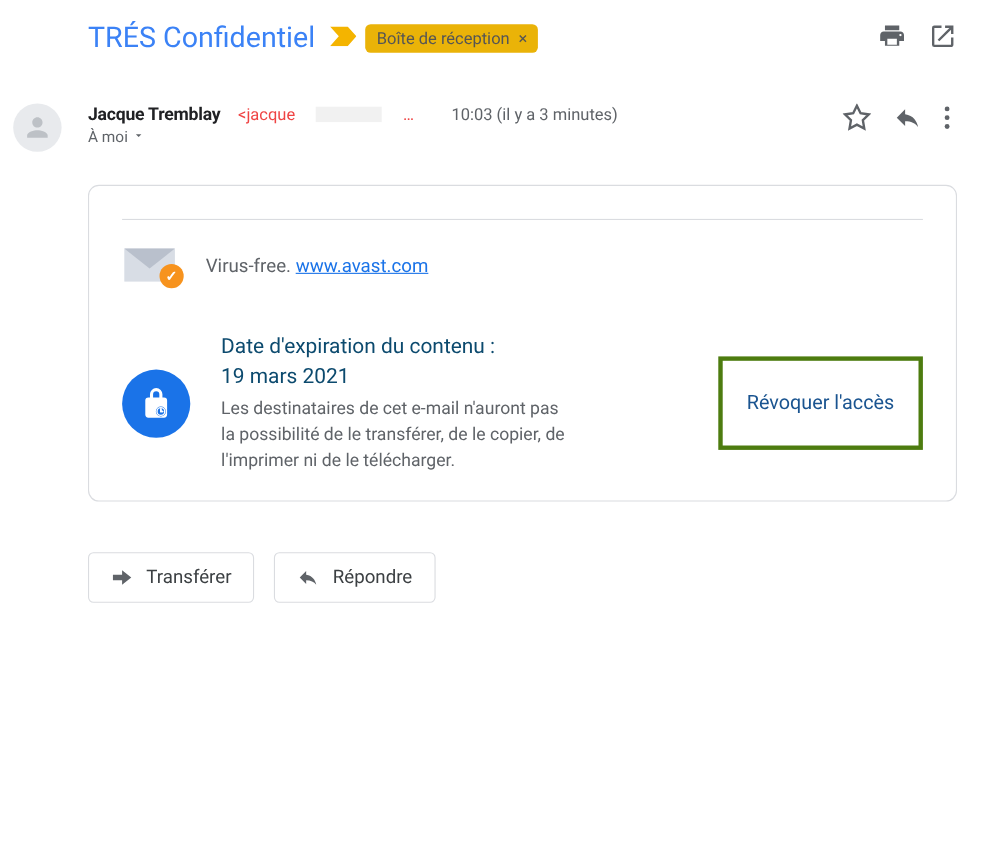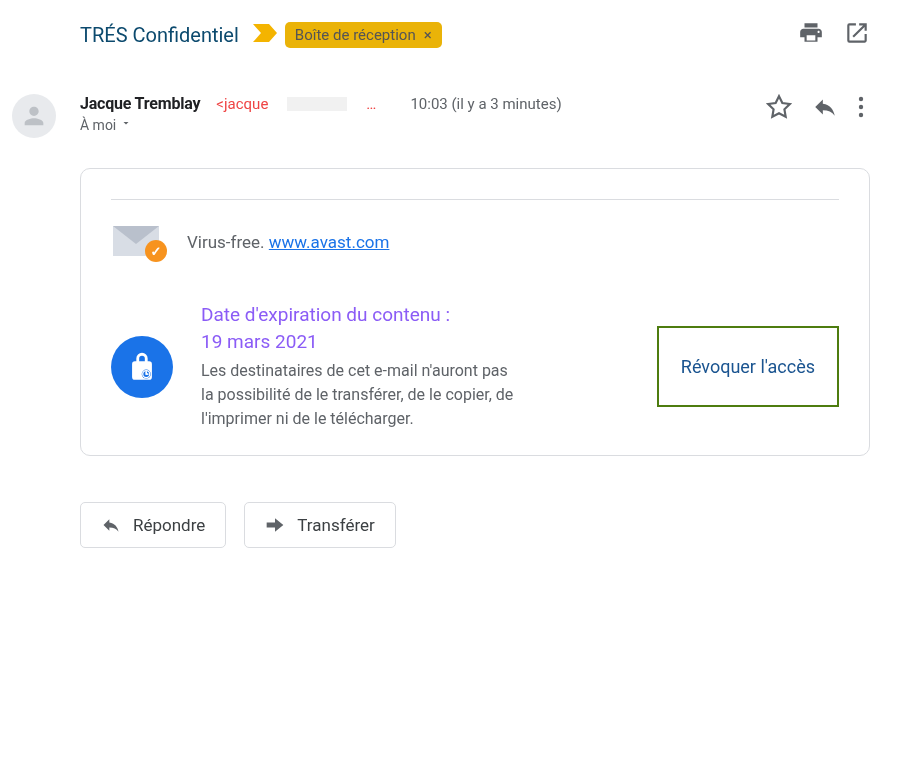--- a/index.html
+++ b/index.html
@@ -11,23 +11,23 @@
     color: #202124;
   }
   .container { padding: 20px 30px 0 8px; }
   .header-row {
     display: flex;
     align-items: center;
     margin-left: 72px;
     margin-bottom: 44px;
   }
   .subject {
-    font-size: 20px;
+    font-size: 26px;
     font-weight: 400;
-    color: #0c4a6e;
+    color: #3b82f6;
     margin-right: 10px;
     text-align: right;
   }
   .important-marker {
     display:inline-block;
     margin-right:8px;
     margin-left:4px;
   }
   .label-chip {
     background: #eab308;
@@ -145,24 +145,24 @@
     gap: 28px;
     margin-top: 40px;
   }
   .conf-circle {
     width:62px; height:62px; border-radius:50%;
     background:#1a73e8;
     display:flex; align-items:center; justify-content:center;
     flex-shrink:0;
   }
   .conf-text { flex:1; max-width: 320px;}
-  .conf-title { color:#8b5cf6; font-size:19px; line-height:1.4; margin-bottom:4px;}
+  .conf-title { color:#0c4a6e; font-size:19px; line-height:1.4; margin-bottom:4px;}
   .conf-desc { color:#5f6368; font-size:16px; line-height:1.5;}
   .revoke-box {
-    border: 2px solid #4d7c0f;
+    border: 4px solid #4d7c0f;
     padding: 28px 22px;
     color:#1a5490;
     font-size:18px;
     cursor:pointer;
     margin-left:auto;
   }
   .actions-row {
     display:flex;
     gap: 18px;
     margin-left: 72px;
@@ -282,25 +282,25 @@
         </div>
         <div class="conf-desc">Les destinataires de cet e-mail n'auront pas la possibilité de le transférer, de le copier, de l'imprimer ni de le télécharger.</div>
       </div>
       <div class="revoke-box">Révoquer l'accès</div>
     </div>
   </div>
 
   <div class="actions-row">
     <div class="action-btn">
       <svg width="20" height="20" viewBox="0 0 24 24" fill="#5f6368">
+          <path d="M12 4l10 8-10 8v-5H2v-6h10V4z"></path>
+        </svg>
+      <span>Transférer</span>
+    </div>
+    <div class="action-btn">
+      <svg width="20" height="20" viewBox="0 0 24 24" fill="#5f6368">
           <path d="M10 9V5l-7 7 7 7v-4.1c5 0 8.5 1.6 11 5.1-1-5-4-10-11-11z"></path>
         </svg>
       <span>Répondre</span>
     </div>
-    <div class="action-btn">
-      <svg width="20" height="20" viewBox="0 0 24 24" fill="#5f6368">
-          <path d="M12 4l10 8-10 8v-5H2v-6h10V4z"></path>
-        </svg>
-      <span>Transférer</span>
-    </div>
   </div>
 
 </div>
 
 </body></html>

